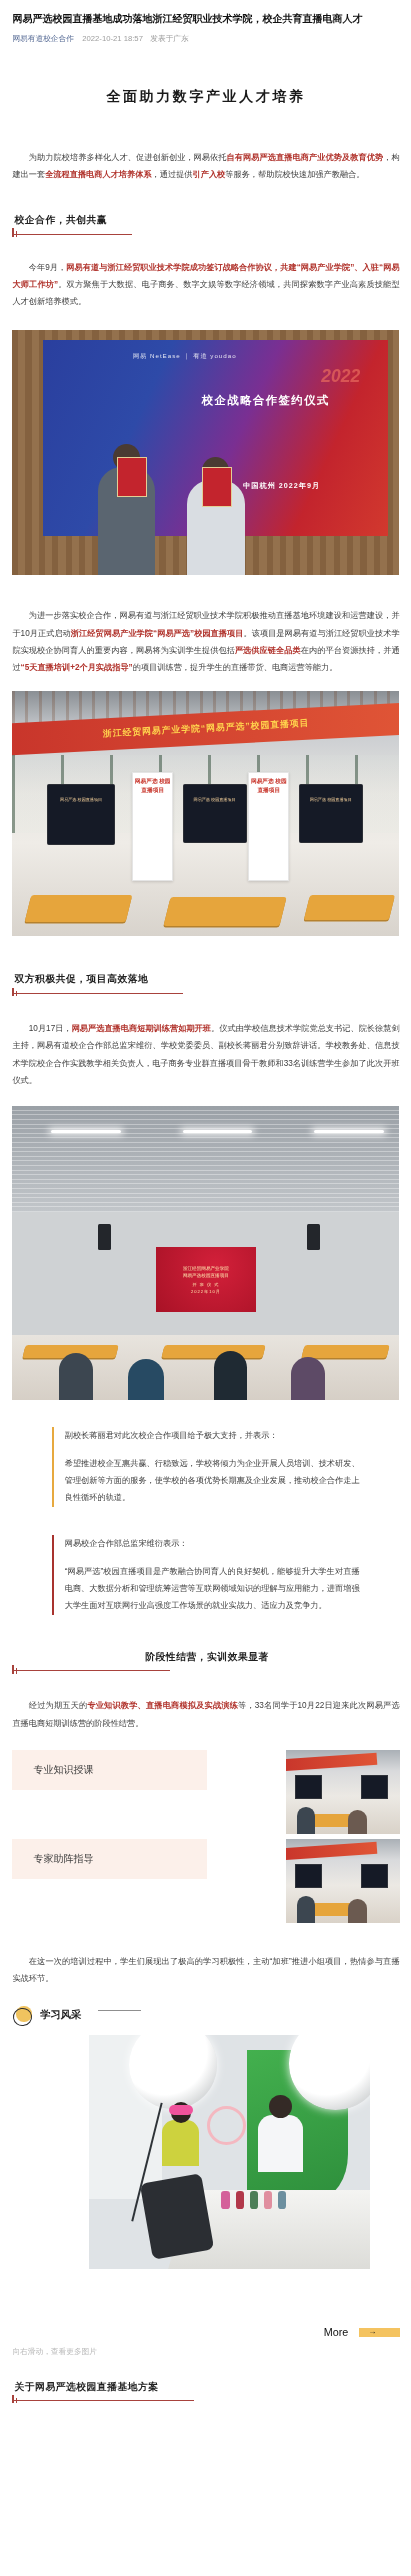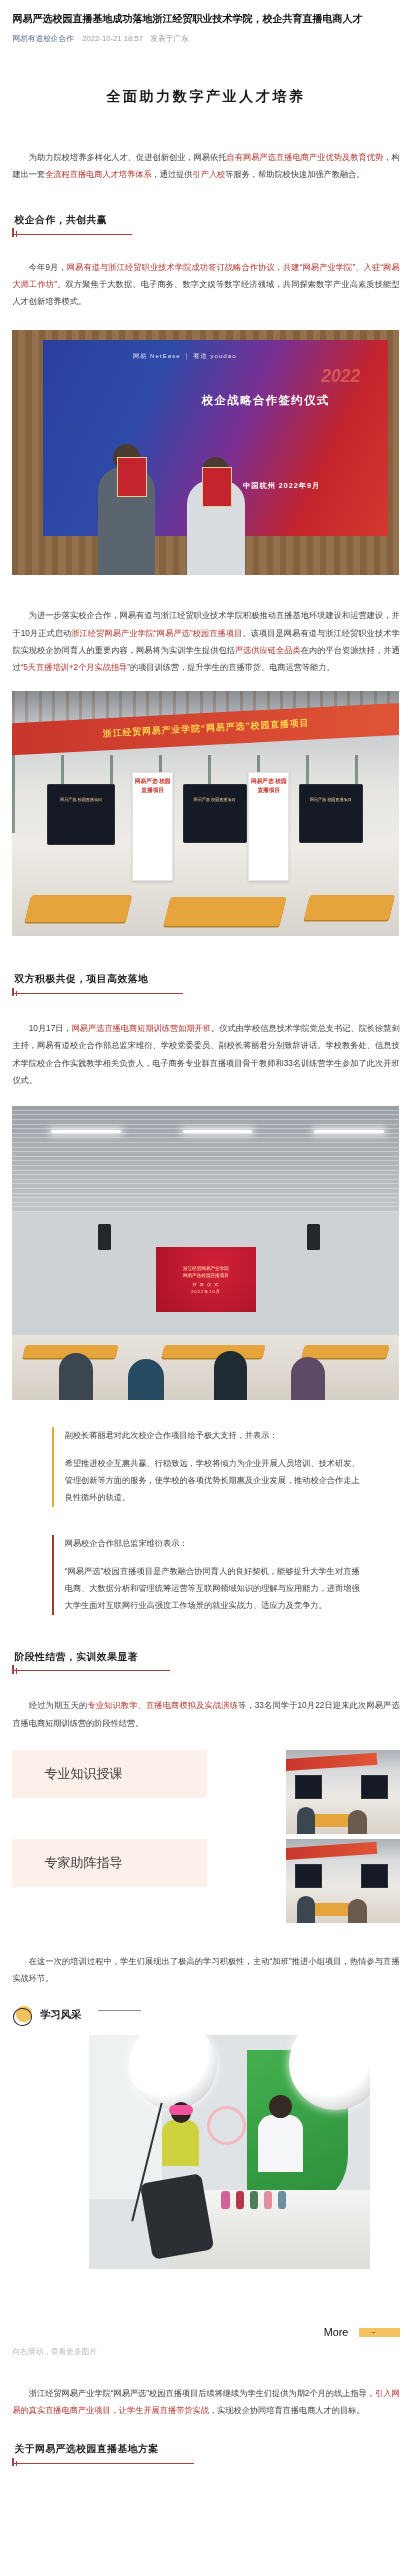--- a/index.html
+++ b/index.html
@@ -7,26 +7,26 @@
   .page{padding:0 12.4px;}
   
   .title{margin:12.4px 0 0;font-size:10px;line-height:1.45;font-weight:700;color:#121212;}
   .meta{margin-top:7.2px;font-size:7.7px;}
   .meta .account{color:#576b95;margin-right:6.2px;cursor:pointer;}
   .meta .gray{color:#9e9e9e;margin-right:5.2px;}
   .banner-heading{margin-top:44px;text-align:center;font-size:14px;font-weight:700;letter-spacing:2.6px;color:#1a1a1a;}
   
   .p{font-size:8.2px;line-height:2.12;text-align:justify;margin:0;color:#3d3d3d;}
   .ind{text-indent:2em;}
-  .rd{color:#b1332c;font-weight:400;}
+  .rd{color:#b1332c;font-weight:700;}
   .mt-p1{margin-top:43px;}.mt-p2{margin-top:24px;}.mt-p3{margin-top:32px;}.mt-p4{margin-top:26px;}
   .mt-p5{margin-top:26px;}.mt-p6{margin-top:30px;}.mt-p7{margin-top:28px;}.mt-p8{margin-top:25px;}
   
   .sec{margin-top:30px;}
-  .sec.s2{margin-top:37px;}.sec.s3{margin-top:36px;}.sec.s4{margin-top:24px;}
+  .sec.s2{margin-top:37px;}.sec.s3{margin-top:36px;text-align:center;}.sec.s4{margin-top:24px;}
   .sec h2{margin:0 0 0 2.1px;font-size:9.8px;font-weight:700;color:#1f1f1f;letter-spacing:0.5px;}
   .uline{position:relative;height:6.7px;border-bottom:0.5px solid #a8423c;margin-left:2.1px;}
   .uline::before{content:"";position:absolute;left:-2.1px;bottom:-3.1px;width:2.1px;height:8.2px;background:#a8423c;}
   .uline::after{content:"";position:absolute;left:1.5px;bottom:-3.1px;width:1px;height:5.2px;background:#a8423c;}
   .w1{width:118px}.w2{width:169px}.w3{width:156px}.w4{width:180px}
   
   .photo{position:relative;overflow:hidden;width:387px;background:#ccc;}
   .ph1{margin-top:19.6px;height:245px;background:repeating-linear-gradient(90deg,#84613f 0 6.2px,#94714d 6.2px 13.4px);}
   .ph1 .screen{position:absolute;left:8%;right:3%;top:4%;bottom:16%;background:linear-gradient(115deg,#2a3f9e 0%,#2e4aa8 30%,#7a2f92 55%,#c3242d 78%,#d2392e 100%);}
   .ph1 .logos{position:absolute;left:26%;top:6%;font-size:6.2px;color:#fff;opacity:.85;letter-spacing:1px;}
@@ -68,21 +68,21 @@
   .ph3 .ytab{height:13.4px;bottom:14%;}
   .ph3 .y1{left:3%;width:24%;}.ph3 .y2{left:39%;width:26%;}.ph3 .y3{right:3%;width:22%;}
   .ph3 .person{background:#3c4650;}
   .ph3 .q1{left:12%;bottom:0;width:34px;height:47px;}
   .ph3 .q2{left:30%;bottom:0;width:36px;height:41px;background:#274a63;}
   .ph3 .q3{left:52%;bottom:0;width:33px;height:49px;background:#1f2a33;}
   .ph3 .q4{left:72%;bottom:0;width:34px;height:43px;background:#5d4a66;}
   
   .gal{margin-top:17.5px;}
   .grow{display:flex;justify-content:space-between;align-items:flex-start;margin-bottom:5.2px;}
-  .g-label{width:195px;height:48px;background:#fcf0ea;display:flex;align-items:center;padding-left:32px;box-sizing:border-box;font-size:13px;color:#3f3f3f;}
+  .g-label{width:195px;height:40px;background:#fcf0ea;display:flex;align-items:center;padding-left:21px;box-sizing:border-box;font-size:10px;color:#3f3f3f;}
   .g-photo{position:relative;overflow:hidden;width:114px;height:84px;background:linear-gradient(180deg,#aab0b6 0%,#d9dadc 25%,#ece9e4 55%,#d9d2c8 100%);}
   .g-photo .gb{position:absolute;left:-3%;right:20%;top:7%;height:14%;background:linear-gradient(90deg,#c8352b,#e05536);transform:rotate(-4deg);}
   .g-photo .gm{position:absolute;background:#151a26;border:1px solid #30333a;}
   .g-photo .gm1{left:8%;top:30%;width:22%;height:26%;}
   .g-photo .gm2{right:10%;top:30%;width:22%;height:26%;}
   .g-photo .gt{position:absolute;left:18%;bottom:8%;width:48%;height:16%;background:#e6a53c;border-radius:2.1px;transform:skewX(-12deg);}
   .g-photo .gp1{position:absolute;left:10%;bottom:0;width:17.5px;height:27px;background:#3c4650;border-radius:8.8px 8.8px 0 0;}
   .g-photo .gp2{position:absolute;left:55%;bottom:0;width:18.5px;height:24px;background:#6b5a50;border-radius:9.3px 9.3px 0 0;}
   .gv2{background:linear-gradient(180deg,#b9b2a6 0%,#cfc8bd 30%,#e5e0d8 60%,#d5cec4 100%);}
   .gv2 .gb{right:45%;background:linear-gradient(90deg,#d04a2e,#e3653c);}
@@ -291,21 +291,20 @@
   </div>
 
   <div class="more-row">
     <span class="more-label">More</span>
     <span class="more-box">
         <span class="arr">→</span>
       </span>
   </div>
   <div class="cap">向右滑动，查看更多图片</div>
 
-  <p class="p ind mt-p7"><span>浙江经贸网易产业学院“网易严选”校园直播项目后续将继续为学生们提供为期2个月的线上指导，</span><span class="rd">引入网易的真实直播电商产业项目，让学生开展直播带货实战</span><span>，实现校企协同培育直播电商人才的目标。</span></p>
 
   <div class="sec s4">
     <h2>关于网易严选校园直播基地方案</h2>
     <div class="uline w4"></div>
   </div>
 
   <p class="p ind mt-p8"></p>
 
 </div>
 

